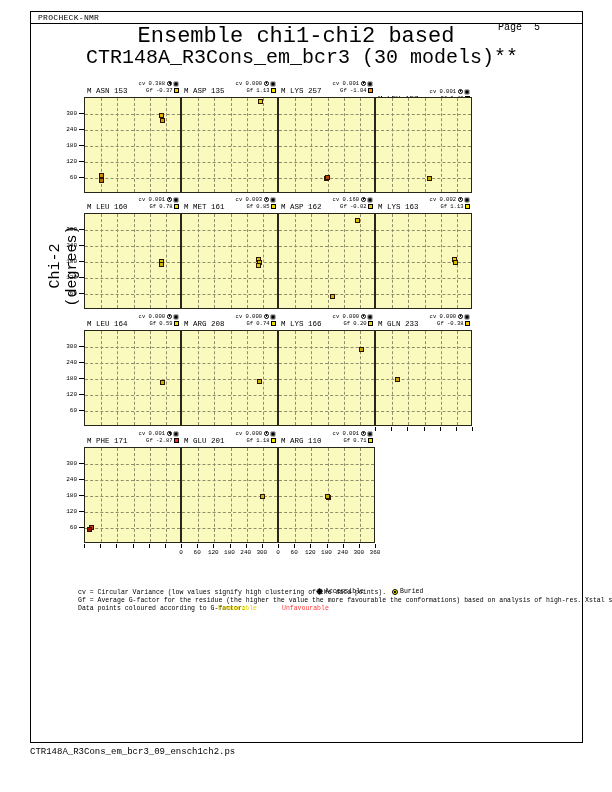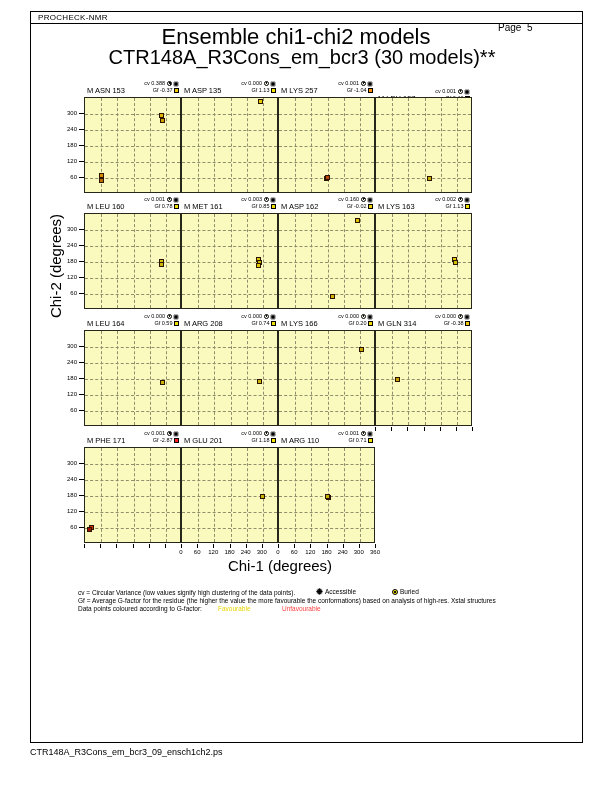--- a/index.html
+++ b/index.html
@@ -1,17 +1,17 @@
 <!DOCTYPE html>
 <html><head>
 <meta charset="utf-8">
 <style>
   html,body{margin:0;padding:0;background:#e8e8e8}
   .page{position:relative;width:612px;height:792px;background:#ffffff;overflow:hidden;
-        font-family:Liberation Sans, sans-serif;color:#000}
+        font-family:Liberation Mono, monospace;color:#000}
   .frame{position:absolute;left:30px;top:11px;width:551px;height:730px;border:1.5px solid #000}
   .toprule{position:absolute;left:30px;top:23px;width:553px;height:0;border-top:1px solid #000}
   .app-label{position:absolute;left:38px;top:13px;font-size:8px;letter-spacing:.3px}
   .page-num{position:absolute;left:498px;top:22px;font-size:10px}
   .title{position:absolute;left:30px;top:24px;width:532px;text-align:center;font-size:22px}
   .subtitle{position:absolute;left:30px;top:46px;width:544px;text-align:center;font-size:20px}
   .plot{position:absolute;background:#fafabe;border:1.5px solid #26261a;box-sizing:border-box}
   .gridv{position:absolute;top:0;bottom:0;width:0;border-left:1px dashed #8f8f6d}
   .gridh{position:absolute;left:0;right:0;height:0;border-top:1px dashed #8f8f6d}
   .pt{position:absolute;width:5px;height:5px;border:1px solid #2a1400;box-sizing:border-box}
@@ -36,21 +36,21 @@
   svg{display:block}
 </style>
 </head>
 <body>
 
 <div class="page">
   <div class="frame"></div>
   <div class="toprule"></div>
   <div class="app-label">PROCHECK-NMR</div>
   <div class="page-num" style="white-space:pre">Page  5</div>
-  <div class="title">Ensemble chi1-chi2 models</div>
+  <div class="title">Ensemble chi1-chi2 based</div>
   <div class="subtitle">CTR148A_R3Cons_em_bcr3 (30 models)**</div>
 
   <div id="plots-root">
       <div class="plot-header" style="left: 84px; top: 80px; width: 97px; height: 16px;">
         <div class="res-name" style="">M ASN 153</div>
         <div class="stats" style="">
           <div class="stat-line" style="">
             <span>cv 0.388</span>
             <span class="pie" style="background:conic-gradient(#111 0 180deg,#fffdf0 0)"></span>
             <span>
@@ -487,21 +487,21 @@
         <div class="gridh" style="top: 64px;"></div>
         <div class="gridv" style="left: 48.5px;"></div>
         <div class="gridh" style="top: 48px;"></div>
         <div class="gridv" style="left: 64.7px;"></div>
         <div class="gridh" style="top: 32px;"></div>
         <div class="gridv" style="left: 80.8px;"></div>
         <div class="gridh" style="top: 16px;"></div>
         <div class="pt" title="M LYS 166" style="left: 80.2px; top: 16.2px; background: rgb(198, 168, 0);"></div>
       </div>
       <div class="plot-header" style="left: 375px; top: 313px; width: 97px; height: 16px;">
-        <div class="res-name" style="">M GLN 314</div>
+        <div class="res-name" style="">M GLN 233</div>
         <div class="stats" style="">
           <div class="stat-line" style="">
             <span>cv 0.000</span>
             <span class="pie" style="background:conic-gradient(#111 0 36deg,#fffdf0 0)"></span>
             <span>
               <svg width="6" height="6" viewBox="0 0 10 10">
                 <line x1="5" y1="0.5" x2="5" y2="9.5" stroke="#000" stroke-width="1.4" transform="rotate(0 5 5)"></line>
                 <line x1="5" y1="0.5" x2="5" y2="9.5" stroke="#000" stroke-width="1.4" transform="rotate(30 5 5)"></line>
                 <line x1="5" y1="0.5" x2="5" y2="9.5" stroke="#000" stroke-width="1.4" transform="rotate(60 5 5)"></line>
                 <line x1="5" y1="0.5" x2="5" y2="9.5" stroke="#000" stroke-width="1.4" transform="rotate(90 5 5)"></line>
@@ -689,21 +689,20 @@
       <div class="xtick-label" style="left: 253.8px; top: 549px;">300</div>
       <div class="xtick-label" style="left: 270px; top: 549px;">0</div>
       <div class="xtick-label" style="left: 286.2px; top: 549px;">60</div>
       <div class="xtick-label" style="left: 302.3px; top: 549px;">120</div>
       <div class="xtick-label" style="left: 318.5px; top: 549px;">180</div>
       <div class="xtick-label" style="left: 334.7px; top: 549px;">240</div>
       <div class="xtick-label" style="left: 350.8px; top: 549px;">300</div>
       <div class="xtick-label" style="left: 367px; top: 549px;">360</div>
     </div>
 
-  <div class="axis-title-x">Chi-1 (degrees)</div>
   <div class="axis-title-y">Chi-2 (degrees)</div>
 
   <div class="legend-line" style="left:78px;top:589px">cv = Circular Variance (low values signify high clustering of the data points).</div>
   <div class="legend-item" style="left:316px;top:588px">
     <span id="accessible-icon">
         <svg width="7" height="7" viewBox="0 0 10 10">
           <line x1="5" y1="0.5" x2="5" y2="9.5" stroke="#000" stroke-width="1.4" transform="rotate(0 5 5)"></line>
           <line x1="5" y1="0.5" x2="5" y2="9.5" stroke="#000" stroke-width="1.4" transform="rotate(30 5 5)"></line>
           <line x1="5" y1="0.5" x2="5" y2="9.5" stroke="#000" stroke-width="1.4" transform="rotate(60 5 5)"></line>
           <line x1="5" y1="0.5" x2="5" y2="9.5" stroke="#000" stroke-width="1.4" transform="rotate(90 5 5)"></line>

